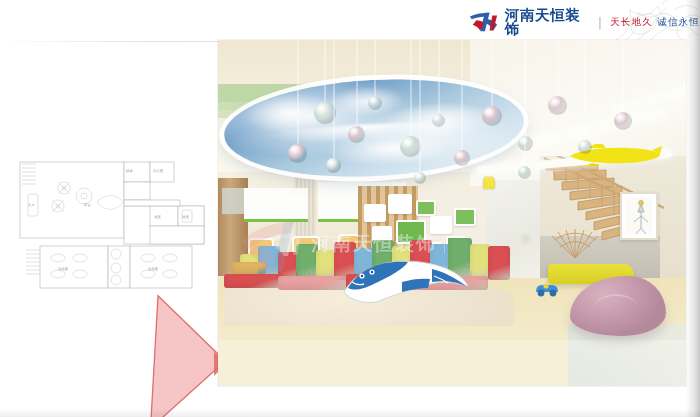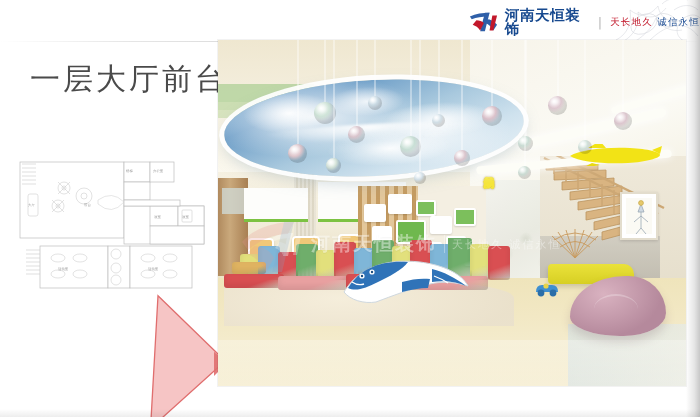--- a/index.html
+++ b/index.html
@@ -215,21 +215,20 @@
       <span class="brand-div">|</span>
       <span class="brand-slogan">
         <span class="c1">天长地久</span>
         <span class="c3">诚信永恒</span>
       </span>
     </div>
 
     <div class="hdr-rule"></div>
   </div>
 
-  <div class="slide-title">一层大厅前台</div>
 
   <div class="plan">
     <svg viewBox="0 0 196 140">
       <g stroke="#bdbdbd" stroke-width="0.7" fill="#fff">
 
         <rect x="6" y="12" width="104" height="76"></rect>
 
         <rect x="110" y="12" width="26" height="20"></rect>
         <rect x="110" y="32" width="26" height="18"></rect>
         <rect x="136" y="12" width="24" height="20"></rect>
@@ -519,21 +518,20 @@
 
       <div class="wm">
         <svg class="wm-logo" viewBox="0 0 34 30">
           <path d="M2 9 C8 5 16 4 23 4 L21 9 C15 9 9 10 4 12 Z" fill="#ffffff" fill-opacity=".85"></path>
           <path d="M23 4 L18 27 L13 27 L18 4 Z" fill="#ffffff" fill-opacity=".85"></path>
           <path d="M9 13 C12 13 15 14 17 17 L13 26 C11 22 8 20 5 19 Z" fill="#ffffff" fill-opacity=".7"></path>
           <path d="M26 7 L31 7 L27 26 L23 26 Z" fill="#ffffff" fill-opacity=".7"></path>
         </svg>
         <span class="wm-cn">河南天恒装饰</span>
         <span class="wm-bar"></span>
-        <span class="wm-slogan">天长地久 诚信永恒</span>
       </div>
       <svg class="wm2" viewBox="0 0 70 60">
         <path d="M6 26 C18 12 38 6 58 6 L52 18 C38 18 24 24 12 34 Z" fill="#e7948f" fill-opacity=".55"></path>
         <path d="M58 6 L46 56 L36 56 L48 6 Z" fill="#7fa8cf" fill-opacity=".5"></path>
         <path d="M18 30 C26 30 34 34 38 42 L30 56 C26 46 18 40 10 38 Z" fill="#e7948f" fill-opacity=".45"></path>
       </svg>
     </div>
   </div>
   <div class="photo-frame"></div>
 

